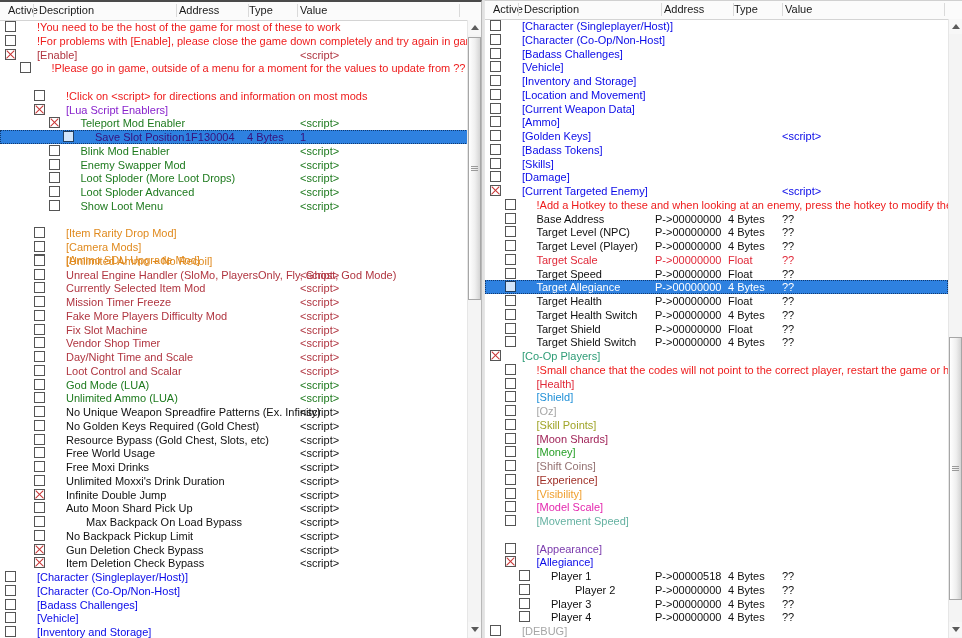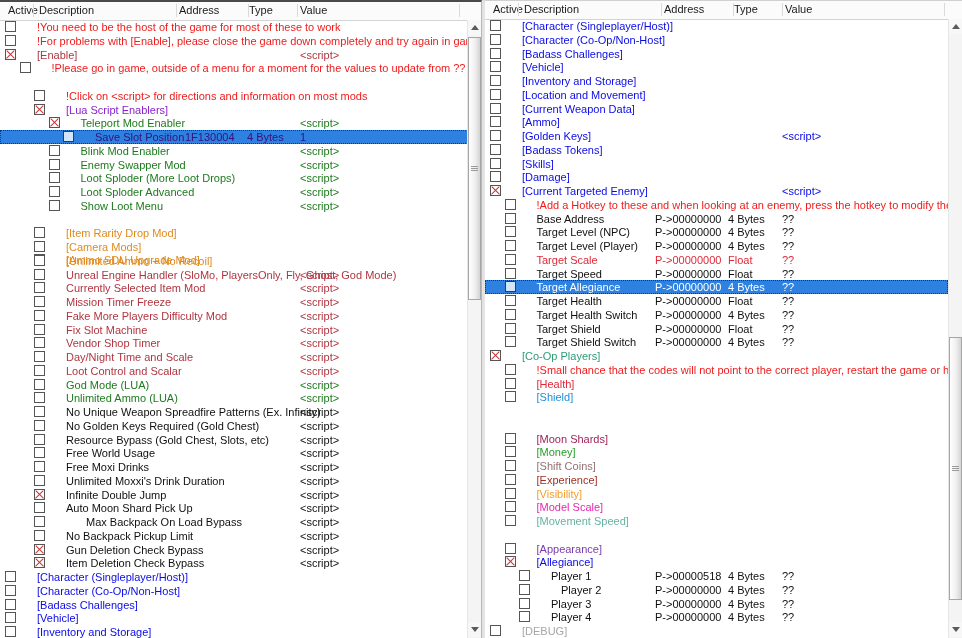--- a/index.html
+++ b/index.html
@@ -442,20 +442,28 @@
         <span class="txt desc" style="left: 51.5px; color: rgb(238, 28, 28);">!Small chance that the codes will not point to the correct player, restart the game or have them rejoin to</span>
       </div>
       <div class="row" style="top: 357.5px;">
         <span class="cb" style="left: 19.5px;"></span>
         <span class="txt desc" style="left: 51.5px; color: rgb(224, 40, 56);">[Health]</span>
       </div>
       <div class="row" style="top: 371.25px;">
         <span class="cb" style="left: 19.5px;"></span>
         <span class="txt desc" style="left: 51.5px; color: rgb(32, 144, 216);">[Shield]</span>
       </div>
+      <div class="row" style="top: 385px;">
+        <span class="cb" style="left: 19.5px;"></span>
+        <span class="txt desc" style="left: 51.5px; color: rgb(166, 166, 166);">[Oz]</span>
+      </div>
+      <div class="row" style="top: 398.75px;">
+        <span class="cb" style="left: 19.5px;"></span>
+        <span class="txt desc" style="left: 51.5px; color: rgb(160, 164, 40);">[Skill Points]</span>
+      </div>
       <div class="row" style="top: 412.5px;">
         <span class="cb" style="left: 19.5px;"></span>
         <span class="txt desc" style="left: 51.5px; color: rgb(160, 36, 88);">[Moon Shards]</span>
       </div>
       <div class="row" style="top: 426.25px;">
         <span class="cb" style="left: 19.5px;"></span>
         <span class="txt desc" style="left: 51.5px; color: rgb(40, 160, 40);">[Money]</span>
       </div>
       <div class="row" style="top: 440px;">
         <span class="cb" style="left: 19.5px;"></span>
@@ -490,21 +498,21 @@
         <span class="txt addr" style="left: 170px; color: rgb(16, 16, 16);">P-&gt;00000518</span>
         <span class="txt type" style="left: 243px; color: rgb(16, 16, 16);">4 Bytes</span>
         <span class="txt val" style="left: 297px; color: rgb(16, 16, 16);">??</span>
         <span class="txt desc" style="left: 66px; color: rgb(16, 16, 16);">Player 1</span>
       </div>
       <div class="row" style="top: 563.75px;">
         <span class="cb" style="left: 34px;"></span>
         <span class="txt addr" style="left: 170px; color: rgb(16, 16, 16);">P-&gt;00000000</span>
         <span class="txt type" style="left: 243px; color: rgb(16, 16, 16);">4 Bytes</span>
         <span class="txt val" style="left: 297px; color: rgb(16, 16, 16);">??</span>
-        <span class="txt desc" style="left: 52px; color: rgb(16, 16, 16); padding-left: 24px;">Player 2</span>
+        <span class="txt desc" style="left: 66px; color: rgb(16, 16, 16); padding-left: 24px;">Player 2</span>
       </div>
       <div class="row" style="top: 577.5px;">
         <span class="cb" style="left: 34px;"></span>
         <span class="txt addr" style="left: 170px; color: rgb(16, 16, 16);">P-&gt;00000000</span>
         <span class="txt type" style="left: 243px; color: rgb(16, 16, 16);">4 Bytes</span>
         <span class="txt val" style="left: 297px; color: rgb(16, 16, 16);">??</span>
         <span class="txt desc" style="left: 66px; color: rgb(16, 16, 16);">Player 3</span>
       </div>
       <div class="row" style="top: 591.25px;">
         <span class="cb" style="left: 34px;"></span>

